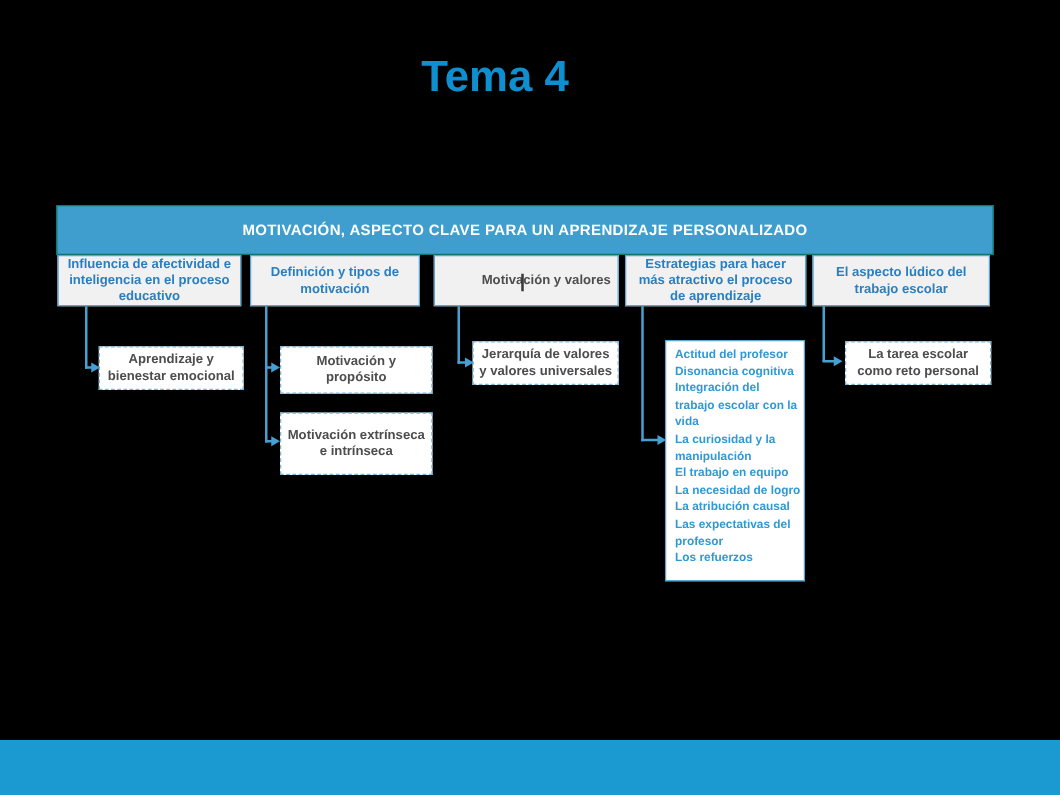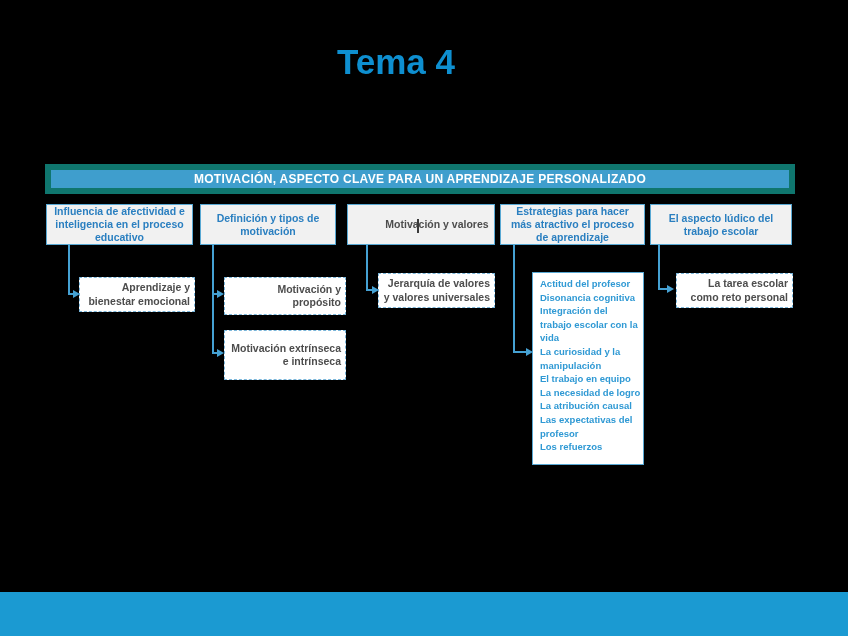--- a/index.html
+++ b/index.html
@@ -7,36 +7,36 @@
   body { font-family:"Liberation Sans", sans-serif; }
   .slide {
     position:relative; width:848px; height:636px; background:#000000;
     overflow:hidden; margin:0 auto;
   }
   .slide-title {
     position:absolute; top:42px; left:0; width:792px; text-align:center;
     font-size:35px; font-weight:bold; color:#0e8fd0; letter-spacing:0px;
   }
   .diagram-header {
-    position:absolute; left:45px; top:164px; width:750px; height:30px;
-    background:#3f9ecd; border:6px solid #0f766e; color:#ffffff;
+    position:absolute; left:45px; top:164px; width:750px; height:40px;
+    background:#3f9ecd; border:1px solid #0f766e; color:#ffffff;
     font-size:12px; font-weight:bold; letter-spacing:.3px;
     display:flex; align-items:center; justify-content:center; text-align:center;
   }
   .lvl2 {
     position:absolute; top:204px; height:41px; background:#f1f1f1;
     border:1.5px solid #58a8d3; color:#2a7fc0; font-size:10.5px; font-weight:bold;
     display:flex; align-items:center; justify-content:center; text-align:center;
     line-height:1.22; padding:2px 4px;
   }
   .lvl2.gray { color:#4d4d4d;padding-left:36px; }
   .lvl3 {
     position:absolute; background:#ffffff; border:1px dashed #7ab6da;
     color:#4d4d4d; font-size:10.5px; font-weight:bold;
-    display:flex; align-items:center; justify-content:center; text-align:right;
+    display:flex; align-items:center; justify-content:center; text-align:center;
     line-height:1.25; padding:2px 4px;
   }
   .listbox {
     position:absolute; left:532px; top:272px; width:112px; height:193px;
     background:#ffffff; border:1.5px solid #58a8d3; color:#2f99d4;
     font-size:9.5px; font-weight:bold; line-height:13.6px;
     padding:4px 2px 2px 7px; text-align:left;
   }
   .vline, .hline { position:absolute; background:#45a1d3; }
   .vline { width:2px; }

